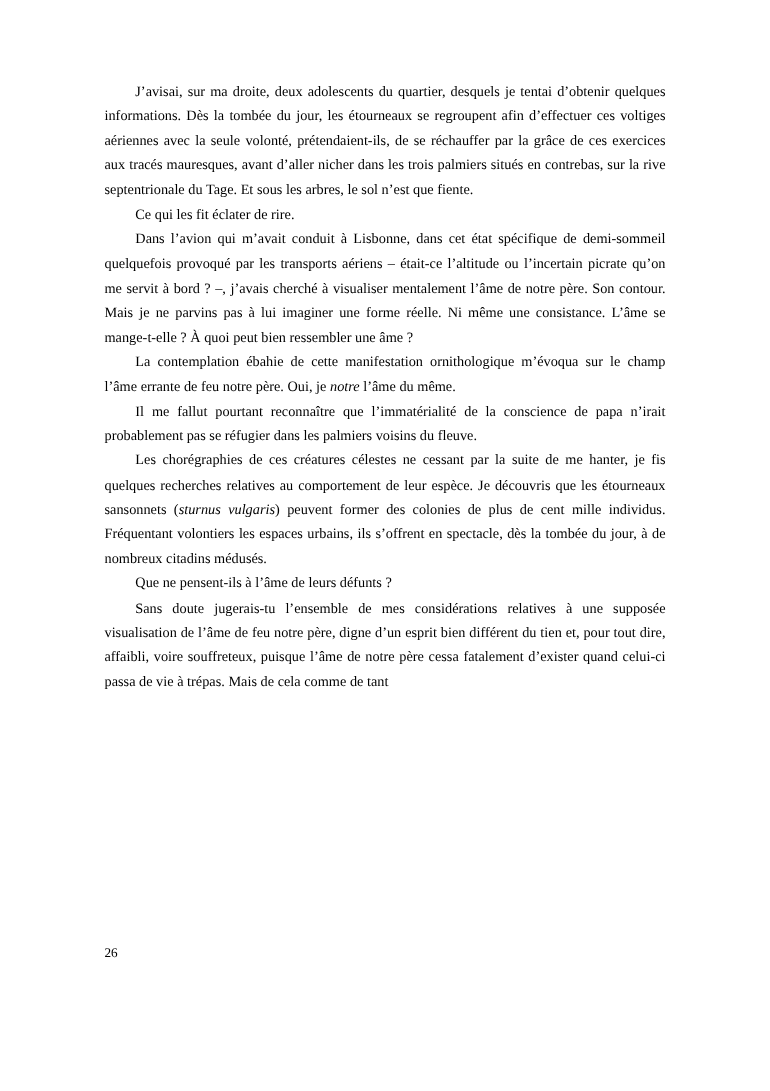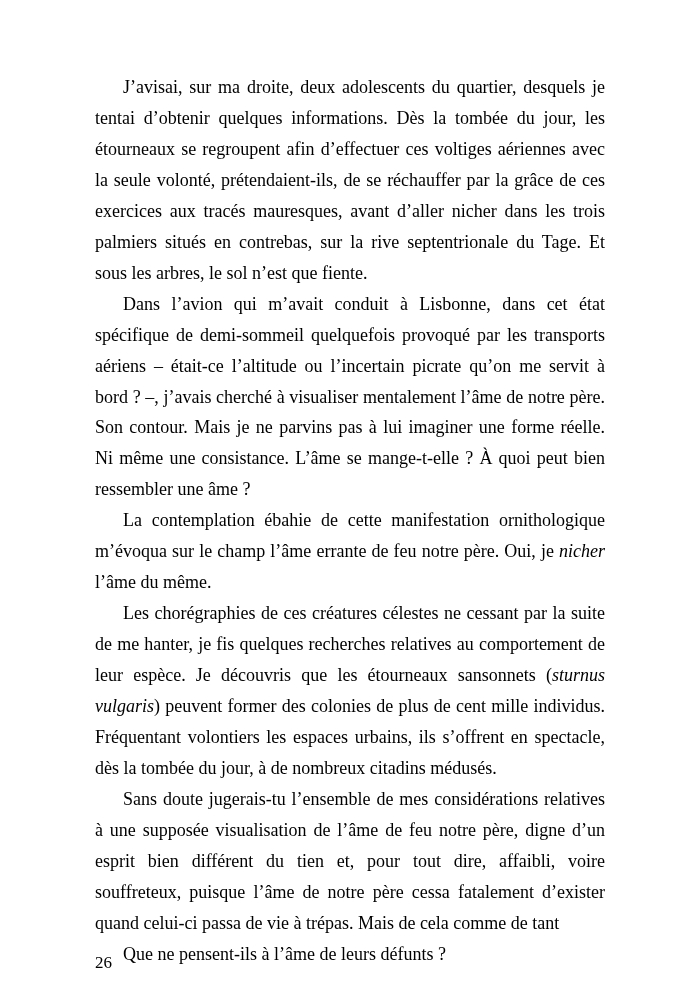--- a/index.html
+++ b/index.html
@@ -22,46 +22,48 @@
     box-sizing: border-box;
   }
   .text-block {
     position: absolute;
     left: 95px;
     top: 72px;
     width: 510px;
   }
   p.para {
     margin: 0;
-    font-size: 18px;
+    font-size: 13px;
     line-height: 1.72;
     text-align: justify;
     text-justify: inter-word;
     text-indent: 28px;
     hyphens: none;
   }
   p.para.spaced-before {
   }
   p.para em {
     font-style: italic;
   }
   .page-number {
     position: absolute;
     left: 95px;
-    top: 954px;
-    font-size: 17px;
+    top: 860px;
+    font-size: 12px;
     line-height: 1;
   }
 </style>
 </head>
 <body>
 
 <div class="page">
   <div class="text-block" id="body-text">
       <p class="para"><span>J’avisai, sur ma droite, deux adolescents du quartier, desquels je tentai d’obtenir quelques informations. Dès la tombée du jour, les étourneaux se regroupent afin d’effectuer ces voltiges aériennes avec la seule volonté, prétendaient-ils, de se réchauffer par la grâce de ces exercices aux tracés mauresques, avant d’aller nicher dans les trois palmiers situés en contrebas, sur la rive septentrionale du Tage. Et sous les arbres, le sol n’est que fiente.</span></p>
+      <p class="para"><span>Ce qui les fit éclater de rire.</span></p>
       <p class="para spaced-before"><span>Dans l’avion qui m’avait conduit à Lisbonne, dans cet état spécifique de demi-sommeil quelquefois provoqué par les transports aériens – était-ce l’altitude ou l’incertain picrate qu’on me servit à bord ? –, j’avais cherché à visualiser mentalement l’âme de notre père. Son contour. Mais je ne parvins pas à lui imaginer une forme réelle. Ni même une consistance. L’âme se mange-t-elle ? À quoi peut bien ressembler une âme ?</span></p>
-      <p class="para"><span>La contemplation ébahie de cette manifestation ornithologique m’évoqua sur le champ l’âme errante de feu notre père. Oui, je </span><em>nicher</em><span> l’âme du même.</span></p>
+      <p class="para"><span>La contemplation ébahie de cette manifestation ornithologique m’évoqua sur le champ l’âme errante de feu notre père. Oui, je </span><em>notre</em><span> l’âme du même.</span></p>
+      <p class="para"><span>Il me fallut pourtant reconnaître que l’immatérialité de la conscience de papa n’irait probablement pas se réfugier dans les palmiers voisins du fleuve.</span></p>
       <p class="para"><span>Les chorégraphies de ces créatures célestes ne cessant par la suite de me hanter, je fis quelques recherches relatives au comportement de leur espèce. Je découvris que les étourneaux sansonnets (</span><em>sturnus vulgaris</em><span>) peuvent former des colonies de plus de cent mille individus. Fréquentant volontiers les espaces urbains, ils s’offrent en spectacle, dès la tombée du jour, à de nombreux citadins médusés.</span></p>
+      <p class="para"><span>Que ne pensent-ils à l’âme de leurs défunts ?</span></p>
       <p class="para"><span>Sans doute jugerais-tu l’ensemble de mes considérations relatives à une supposée visualisation de l’âme de feu notre père, digne d’un esprit bien différent du tien et, pour tout dire, affaibli, voire souffreteux, puisque l’âme de notre père cessa fatalement d’exister quand celui-ci passa de vie à trépas. Mais de cela comme de tant</span></p>
-      <p class="para"><span>Que ne pensent-ils à l’âme de leurs défunts ?</span></p>
     </div>
   <div class="page-number">26</div>
 </div>
 
 </body></html>

